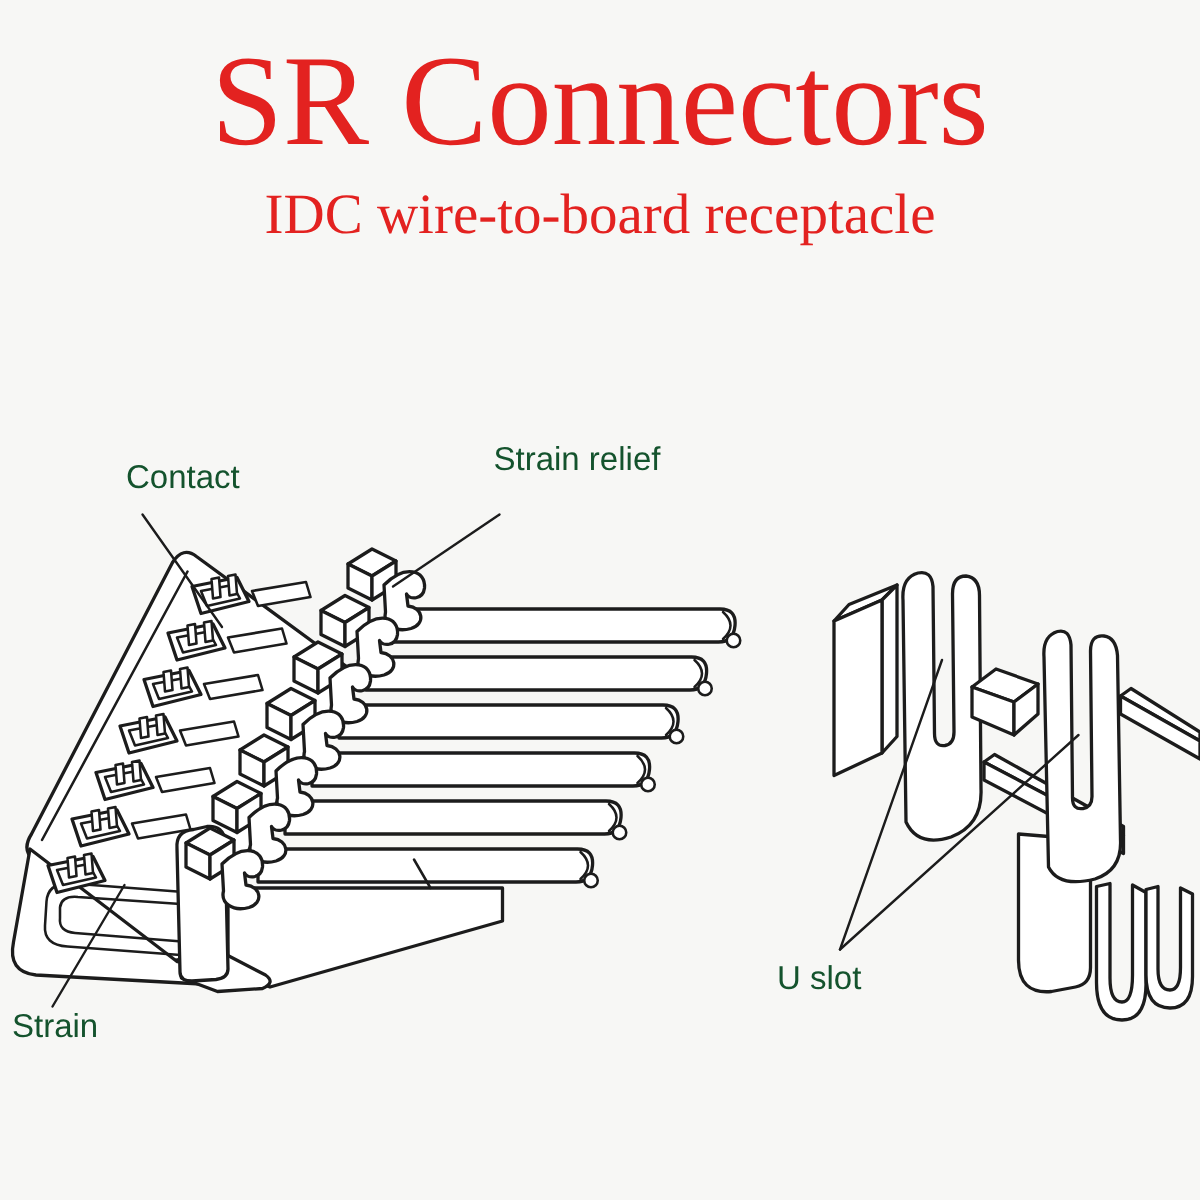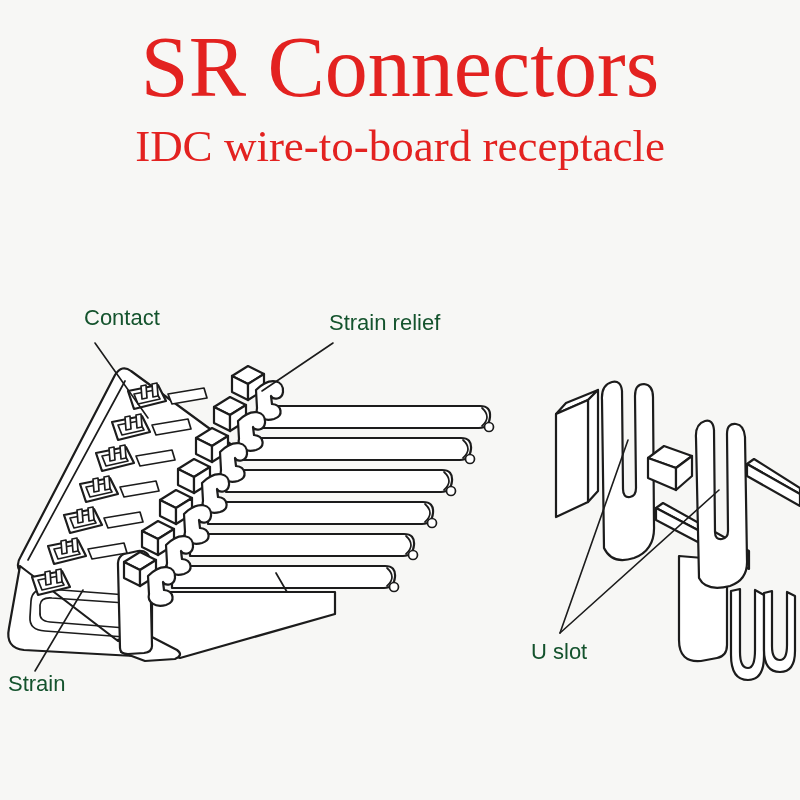--- a/index.html
+++ b/index.html
@@ -8,28 +8,28 @@
     font-family:"Liberation Sans",sans-serif;
   }
   .title{
     position:absolute;top:24px;left:0;right:0;text-align:center;
     font-family:"Liberation Serif",serif;font-weight:400;
     font-size:86px;line-height:1;color:#e32220;margin:0;
   }
   .subtitle{
     position:absolute;top:124px;left:0;right:0;text-align:center;
     font-family:"Liberation Serif",serif;font-weight:400;
-    font-size:45px;line-height:1;color:#e32220;margin:0;
+    font-size:38px;line-height:1;color:#e32220;margin:0;
   }
   #diagram-svg{position:absolute;left:0;top:0;}
   .lbl{position:absolute;font-size:22px;color:#14532d;white-space:nowrap;line-height:1.1;}
   #lbl-contact{left:84px;top:306px}
-  #lbl-strain{left:329px;top:311px}
+  #lbl-strain{left:329px;top:294px}
   #lbl-housing{left:8px;top:672px}
-  #lbl-uslot{left:531px;top:640px}
+  #lbl-uslot{left:518px;top:640px}
   svg path, svg circle{fill:#ffffff;stroke:#1c1c1c;stroke-width:2.2;stroke-linejoin:round;stroke-linecap:round;}
   svg .thin{stroke-width:1.7;}
   svg .nofill{fill:none;}
   svg .leader{fill:none;stroke-width:1.6;}
 </style>
 </head>
 <body>
 
 <div id="page">
 

